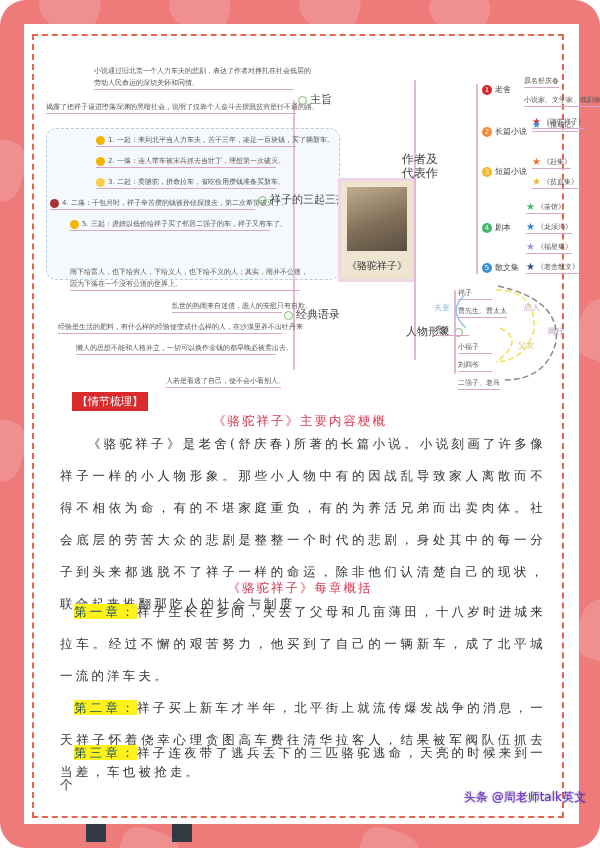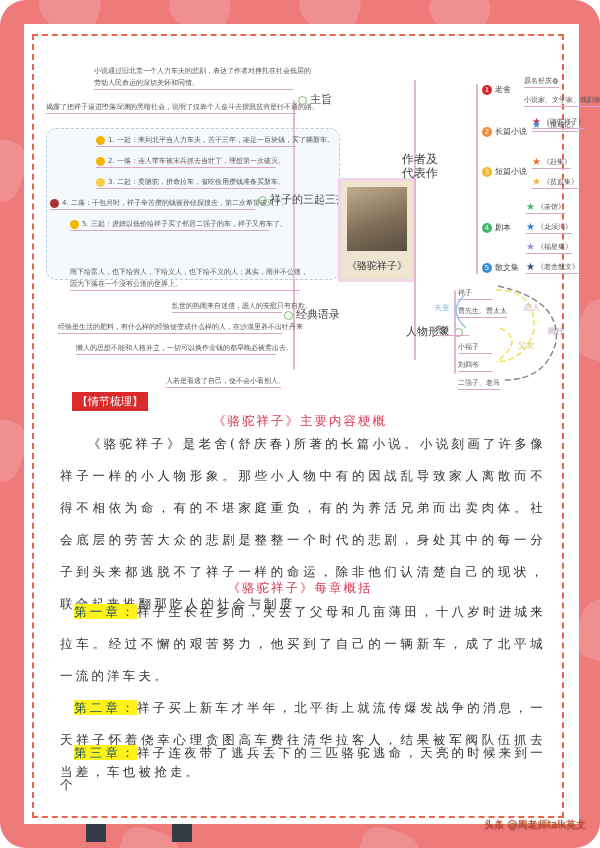--- a/index.html
+++ b/index.html
@@ -2,21 +2,21 @@
 <html><head>
 <meta charset="utf-8">
 <style>
   html, body { margin:0; padding:0; }
   body { width:600px; height:848px; overflow:hidden; background:#ffffff; font-family:"DejaVu Sans", sans-serif; }
   .frame { position:absolute; left:0; top:0; width:600px; height:848px; background:#ee7a7a; border-radius:26px; overflow:hidden; }
   .blob { position:absolute; background:rgba(255,255,255,0.16); border-radius:38% 42% 30% 40%; transform:rotate(18deg); }
   .paper { position:absolute; left:24px; top:24px; width:555px; height:800px; background:#fff; }
   .dash { position:absolute; left:32px; top:34px; width:532px; height:784px; border:2px dashed #e8644f; box-sizing:border-box; }
   .leg { position:absolute; width:20px; height:18px; background:#333a44; top:824px; }
-  .watermark { position:absolute; right:14px; top:818px; color:#c2410c; font-size:10px; text-shadow:0 0 2px rgba(0,0,0,0.5); }
+  .watermark { position:absolute; right:14px; top:789px; color:#6d28d9; font-size:12px; text-shadow:0 0 2px rgba(0,0,0,0.5); }
 
   .mind { position:absolute; left:36px; top:40px; width:530px; height:340px; font-size:7px; color:#555; }
   .ln { position:absolute; white-space:nowrap; border-bottom:1.5px solid #d9a6c9; padding-bottom:1px; line-height:10px; }
   .node { position:absolute; font-size:11px; color:#444; white-space:nowrap; }
   .node .dot { display:inline-block; width:7px; height:7px; border:1px solid #7bbf6a; border-radius:50%; margin-right:3px; vertical-align:middle; }
   .face { display:inline-block; width:9px; height:9px; border-radius:50%; margin-right:3px; vertical-align:middle; }
   .spine { position:absolute; border-left:2px solid #e2b6d7; }
   .cover { position:absolute; left:302px; top:138px; width:72px; height:98px; background:#efe4cf; border:3px solid #f0d5e6; }
   .cover .img { position:absolute; left:6px; top:6px; width:60px; height:64px; background:linear-gradient(160deg,#b7a585,#6d5a44 55%,#3d3326); opacity:0.85; }
   .cover .cap { position:absolute; left:0; right:0; bottom:6px; text-align:center; font-size:10px; color:#333; }

